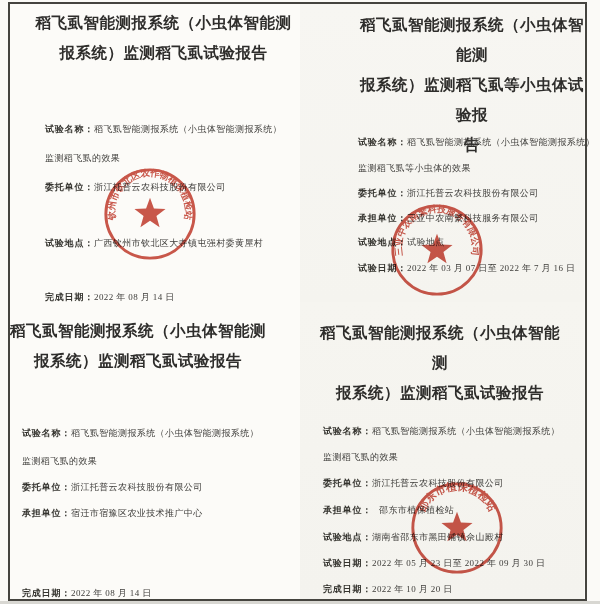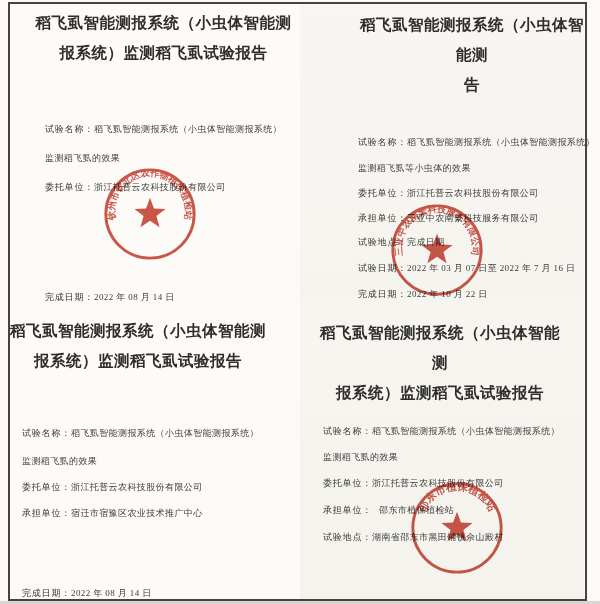--- a/index.html
+++ b/index.html
@@ -17,63 +17,64 @@
          font-weight:bold;font-size:15.5px;line-height:30px;color:#2e2d2b;letter-spacing:.5px;}
   .pg-tl .title{top:6px;left:22px;right:4px;}
   .pg-tr .title{top:8px;left:60px;right:0px;}
   .pg-bl .title{top:14px;left:0px;right:33px;}
   .pg-br .title{top:16px;left:20px;right:24px;}
   .row{position:absolute;white-space:nowrap;font-size:9px;color:#3e3d3a;}
   .pg-tl .row{left:36px;}
   .pg-tr .row{left:58px;}
   .pg-bl .row{left:13px;}
   .pg-br .row{left:23px;}
-  .lbl{font-weight:normal;letter-spacing:.8px;color:#35342f;}
+  .lbl{font-weight:bold;letter-spacing:.8px;color:#35342f;}
   .val{letter-spacing:.4px;}
   .stamp{position:absolute;width:96px;height:96px;z-index:4;mix-blend-mode:multiply;opacity:.85;}
   .stamp circle{fill:none;stroke:#c23a2c;stroke-width:3;}
   .stamp polygon{fill:#c23a2c;}
   .stamp text{fill:#c23a2c;font-family:"Liberation Serif",serif;font-weight:bold;}
 </style>
 </head>
 <body>
 
 <div class="sheet">
 
   <div class="page pg-tl">
     <div class="title">
       <div>稻飞虱智能测报系统（小虫体智能测</div>
       <div>报系统）监测稻飞虱试验报告</div>
     </div>
     <div class="row" style="top:121px"><span class="lbl">试验名称：</span><span class="val">稻飞虱智能测报系统（小虫体智能测报系统）</span></div>
     <div class="row" style="top:150px"><span class="val">监测稻飞虱的效果</span></div>
     <div class="row" style="top:179px"><span class="lbl">委托单位：</span><span class="val">浙江托普云农科技股份有限公司</span></div>
+    <div class="row" style="top:235px"><span class="lbl">试验地点：</span><span class="val">广西钦州市钦北区大寺镇屯强村委黄屋村</span></div>
     <div class="row" style="top:289px"><span class="lbl">完成日期：</span><span class="val">2022 年 08 月 14 日</span></div>
     <svg class="stamp" style="left:93px;top:164px" viewBox="0 0 100 100">
       <defs>
           <path id="arc1" d="M 16,62 A 37,37 0 1 1 84,62" fill="none"></path>
         </defs>
       <circle cx="50" cy="50" r="46"></circle>
       <polygon points="50,33 54.1,44.3 66.2,44.8 56.7,52.2 60,63.8 50,57 40,63.8 43.3,52.2 33.8,44.8 45.9,44.3"></polygon>
       <text font-size="9.5"><textPath href="#arc1" startOffset="50%" text-anchor="middle">钦州市钦北区农作物植保植检站</textPath></text>
     </svg>
   </div>
 
   <div class="page pg-tr">
     <div class="title">
       <div>稻飞虱智能测报系统（小虫体智能测</div>
+      <div>报系统）监测稻飞虱等小虫体试验报</div>
       <div>告</div>
     </div>
     <div class="row" style="top:134px"><span class="lbl">试验名称：</span><span class="val">稻飞虱智能测报系统（小虫体智能测报系统）</span></div>
     <div class="row" style="top:160px"><span class="val">监测稻飞虱等小虫体的效果</span></div>
     <div class="row" style="top:185px"><span class="lbl">委托单位：</span><span class="val">浙江托普云农科技股份有限公司</span></div>
     <div class="row" style="top:210px"><span class="lbl">承担单位：</span><span class="val">三亚中农南繁科技服务有限公司</span></div>
-    <div class="row" style="top:234px"><span class="lbl">试验地点：</span><span class="val">完成日期</span></div>
+    <div class="row" style="top:234px"><span class="lbl">试验地点：</span><span class="val">试验地点</span></div>
     <div class="row" style="top:260px"><span class="lbl">试验日期：</span><span class="val">2022 年 03 月 07 日至 2022 年 7 月 16 日</span></div>
-    <div class="row" style="top:286px"><span class="lbl">完成日期：</span><span class="val">2022 年 10 月 22 日</span></div>
     <svg class="stamp" style="left:89px;top:200px" viewBox="0 0 100 100">
       <defs>
           <path id="arc2" d="M 16,62 A 37,37 0 1 1 84,62" fill="none"></path>
         </defs>
       <circle cx="50" cy="50" r="46"></circle>
       <polygon points="50,33 54.1,44.3 66.2,44.8 56.7,52.2 60,63.8 50,57 40,63.8 43.3,52.2 33.8,44.8 45.9,44.3"></polygon>
       <text font-size="9.5"><textPath href="#arc2" startOffset="50%" text-anchor="middle">三亚中农南繁科技服务有限公司</textPath></text>
     </svg>
   </div>
 
@@ -92,20 +93,22 @@
   <div class="page pg-br">
     <div class="title">
       <div>稻飞虱智能测报系统（小虫体智能测</div>
       <div>报系统）监测稻飞虱试验报告</div>
     </div>
     <div class="row" style="top:123px"><span class="lbl">试验名称：</span><span class="val">稻飞虱智能测报系统（小虫体智能测报系统）</span></div>
     <div class="row" style="top:149px"><span class="val">监测稻飞虱的效果</span></div>
     <div class="row" style="top:175px"><span class="lbl">委托单位：</span><span class="val">浙江托普云农科技股份有限公司</span></div>
     <div class="row" style="top:202px"><span class="lbl">承担单位：</span><span class="val" style="padding-left:7px">邵东市植保植检站</span></div>
     <div class="row" style="top:229px"><span class="lbl">试验地点：</span><span class="val">湖南省邵东市黑田铺镇佘山殿村</span></div>
+    <div class="row" style="top:255px"><span class="lbl">试验日期：</span><span class="val">2022 年 05 月 23 日至 2022 年 09 月 30 日</span></div>
+    <div class="row" style="top:281px"><span class="lbl">完成日期：</span><span class="val">2022 年 10 月 20 日</span></div>
     <svg class="stamp" style="left:109px;top:178px" viewBox="0 0 100 100">
       <defs>
           <path id="arc4" d="M 16,62 A 37,37 0 1 1 84,62" fill="none"></path>
         </defs>
       <circle cx="50" cy="50" r="46"></circle>
       <polygon points="50,33 54.1,44.3 66.2,44.8 56.7,52.2 60,63.8 50,57 40,63.8 43.3,52.2 33.8,44.8 45.9,44.3"></polygon>
       <text font-size="11"><textPath href="#arc4" startOffset="50%" text-anchor="middle">邵东市植保植检站</textPath></text>
     </svg>
   </div>
 

